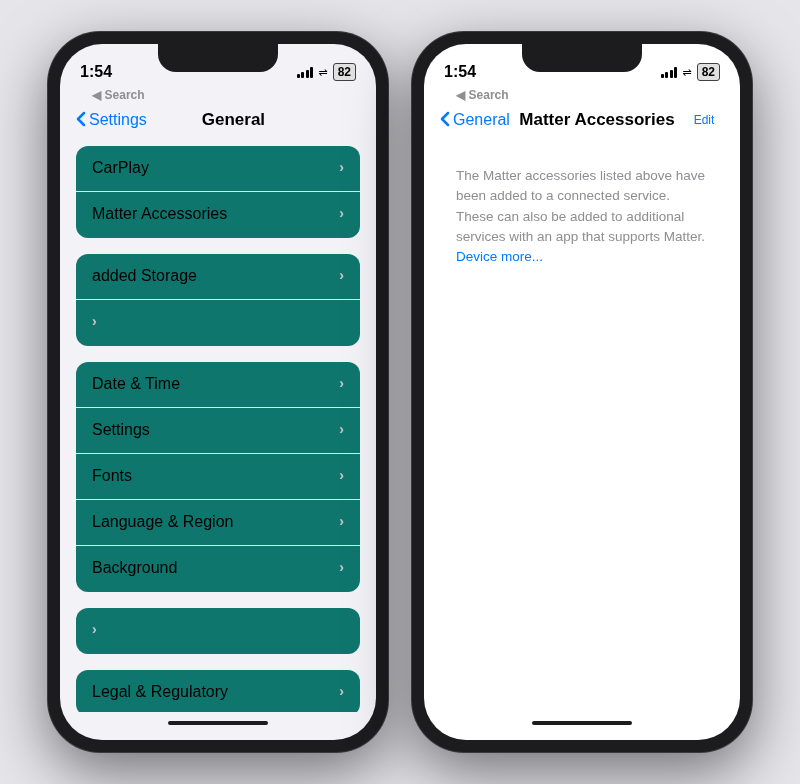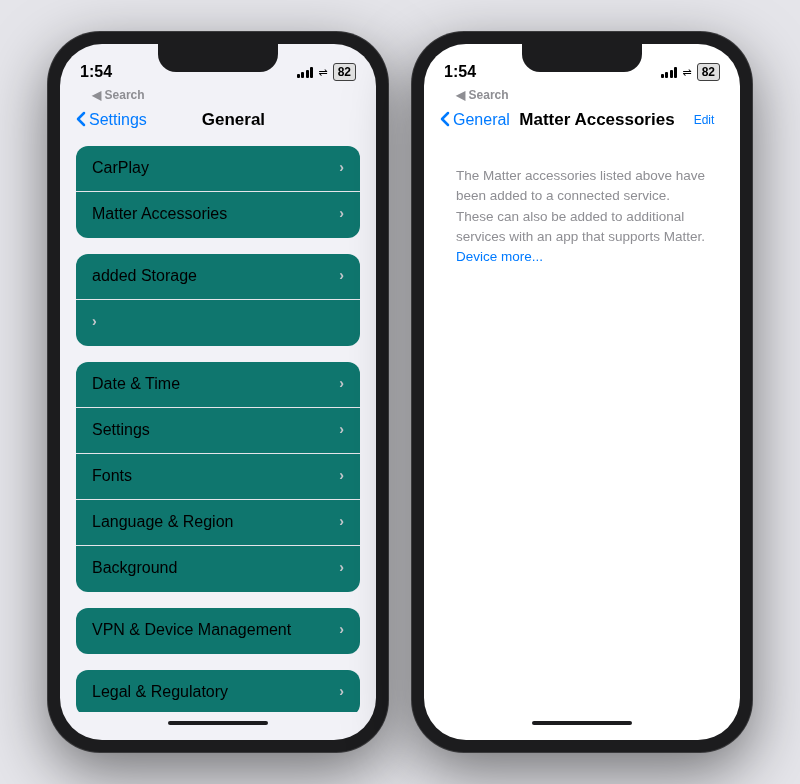--- a/index.html
+++ b/index.html
@@ -298,21 +298,20 @@
           <span class="chevron">›</span>
         </div>
         <div class="settings-row">
           <span class="settings-row-label">Background</span>
           <span class="chevron">›</span>
         </div>
       </div>
 
       <div class="settings-group">
         <div class="settings-row">
-          <span class="settings-row-label">VPN &amp; Device Management</span>
           <span class="chevron">›</span>
         </div>
       </div>
 
       <div class="settings-group">
         <div class="settings-row">
           <span class="settings-row-label">Legal &amp; Regulatory</span>
           <span class="chevron">›</span>
         </div>
       </div>

